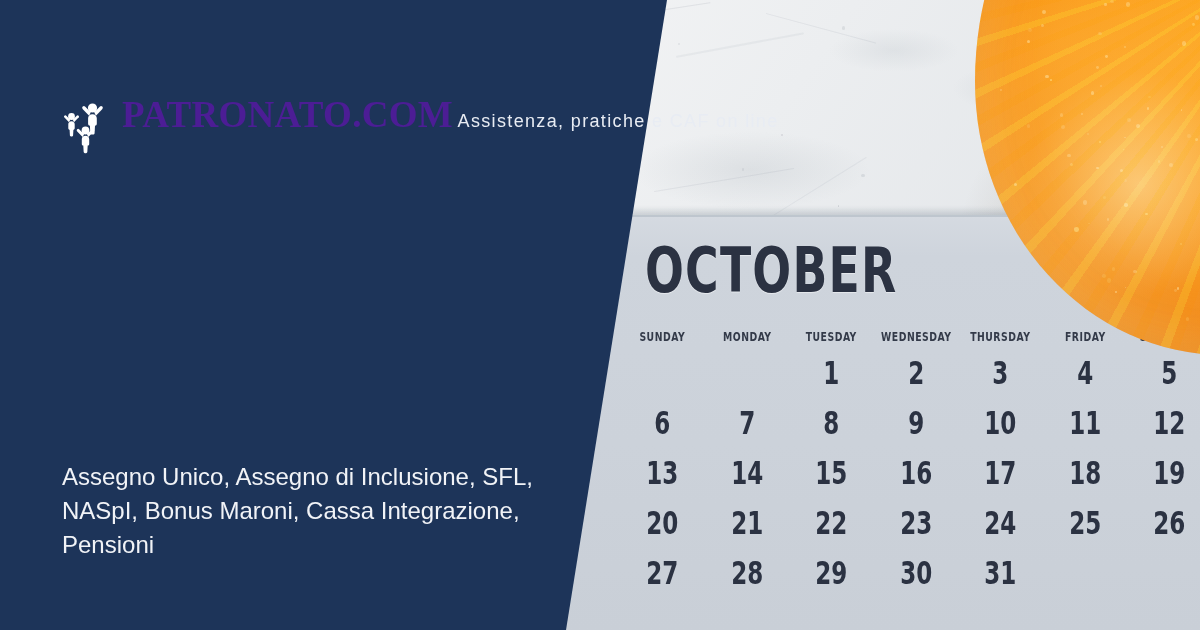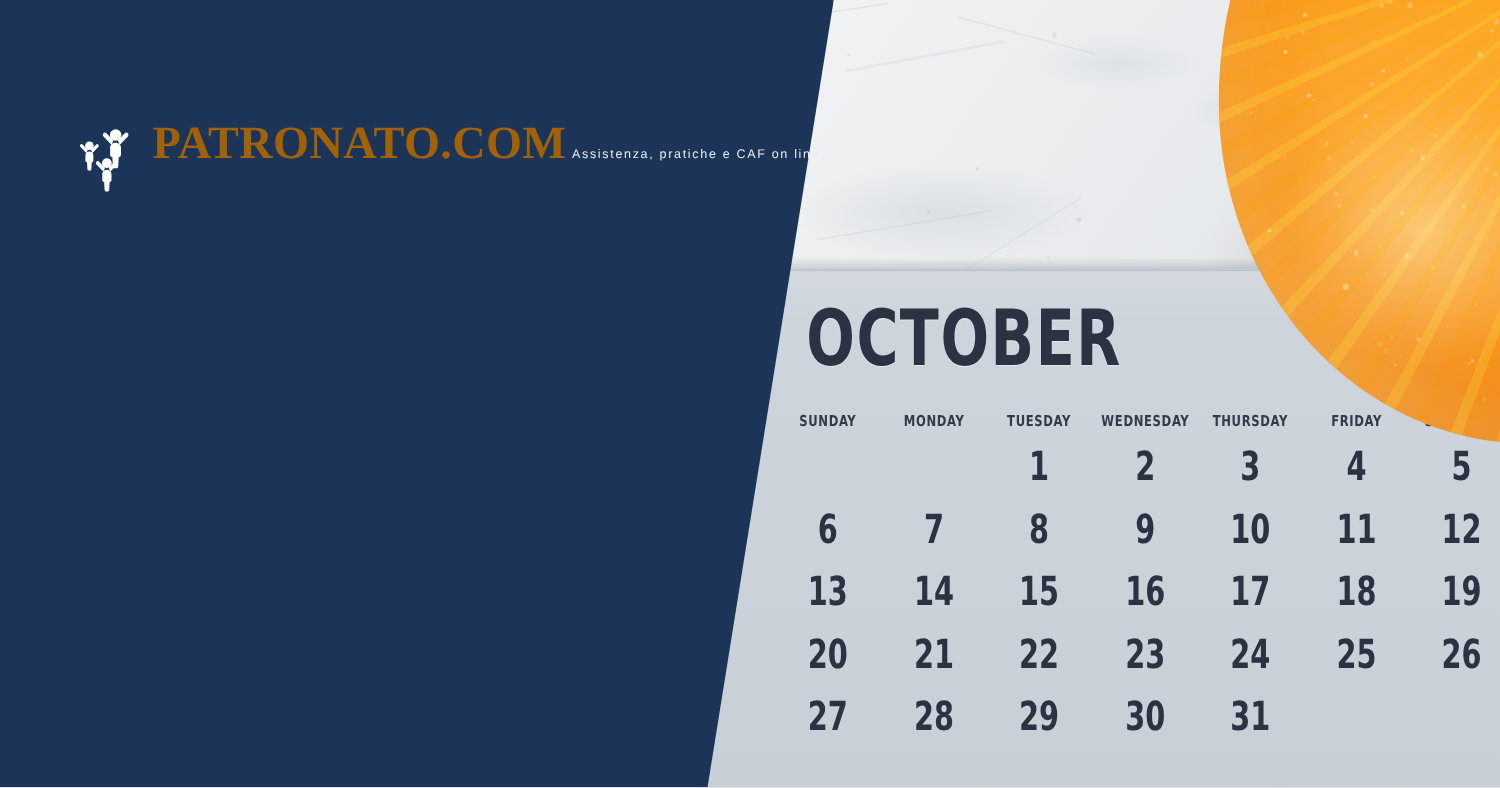--- a/index.html
+++ b/index.html
@@ -197,27 +197,27 @@
     width: 54px;
     height: 58px;
     margin-right: 6px;
     flex: 0 0 auto;
   }
   .logo-text { display: block; }
   .logo-word {
     font-size: 37px;
     font-weight: 700;
     letter-spacing: .3px;
-    color: #a16207;
+    color: #4c1d95;
     font-family: "Liberation Serif", serif;
     line-height: 1.05;
     white-space: nowrap;
   }
   .logo-tag {
-    font-size: 10px;
+    font-size: 18px;
     letter-spacing: 1.35px;
     color: #e8ecf3;
     line-height: 1.3;
     margin-top: 1px;
     white-space: nowrap;
   }
 
   
   .headline {
     position: absolute;
@@ -468,14 +468,15 @@
         <path d="M20.6 41.1 15.0 35.3a1.5 1.5 0 0 1 2.1-2.1l5.0 5.0z"></path>
         <path d="M26.4 41.1l5.6-5.8a1.5 1.5 0 0 0-2.1-2.1l-5.0 5.0z"></path>
       </g>
     </svg>
     <span class="logo-text">
       <span class="logo-word">PATRONATO.COM</span>
       <span class="logo-tag">Assistenza, pratiche e CAF on line</span>
     </span>
   </div>
 
+  <div class="subhead">Assegno Unico, Assegno di Inclusione, SFL, NASpI, Bonus Maroni, Cassa Integrazione, Pensioni</div>
 
 </div>
 
 </body></html>

